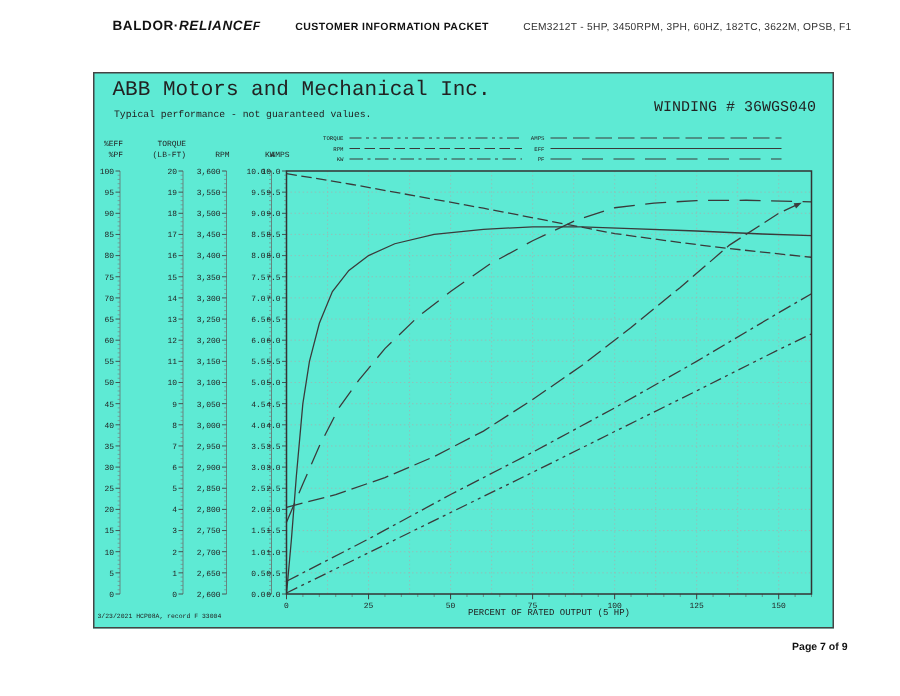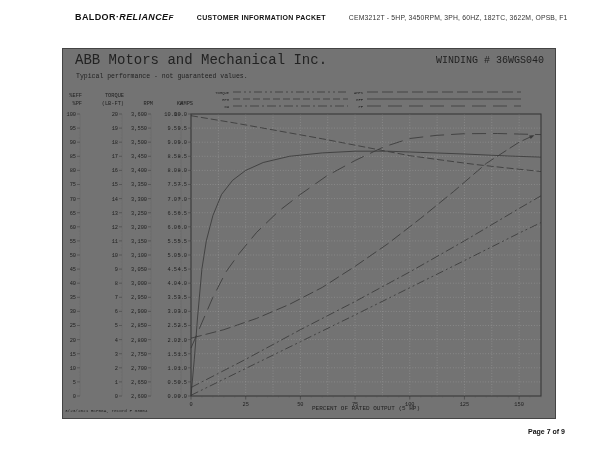--- a/index.html
+++ b/index.html
@@ -5,24 +5,24 @@
   html,body{margin:0;padding:0;}
   body{width:600px;height:464px;background:#ffffff;position:relative;
        font-family:"Liberation Sans",sans-serif;color:#1a1a1a;overflow:hidden;}
   .hdr{position:absolute;left:75px;top:12px;display:flex;align-items:baseline;gap:23px;white-space:nowrap;}
   .logo{font-size:9px;font-weight:bold;letter-spacing:.4px;color:#111;}
   .logo .it{font-style:italic;}
   .logo .mk{font-style:italic;font-size:8px;}
   .ptitle{font-size:7px;font-weight:bold;letter-spacing:.3px;color:#111;}
   .pmodel{font-size:6.8px;color:#333;letter-spacing:.2px;}
   .box{position:absolute;left:62px;top:48px;width:494px;height:371px;
-       border:1px solid #444;background:#737373;box-sizing:border-box;
+       border:1px solid #444;background:#5eead4;box-sizing:border-box;
        font-family:"Liberation Mono",monospace;}
   .company{position:absolute;left:12px;top:3px;font-size:14px;color:#222;white-space:nowrap;}
-  .winding{position:absolute;right:11px;top:6px;font-size:10px;color:#222;white-space:nowrap;}
+  .winding{position:absolute;right:11px;top:18px;font-size:10px;color:#222;white-space:nowrap;}
   .disclaimer{position:absolute;left:13px;top:24px;font-size:6.5px;color:#222;white-space:nowrap;}
   .specs{position:absolute;left:228px;top:17px;font-size:7px;line-height:9.5px;color:#222;white-space:pre;}
   .specs .s1{padding-left:8px;}
   #chart-svg{position:absolute;left:0;top:40px;}
   #chart-svg text{font-family:"Liberation Mono",monospace;fill:#222;}
   .pageno{position:absolute;right:35px;top:428px;font-size:7px;font-weight:bold;color:#111;}
 </style>
 </head>
 <body>
 

